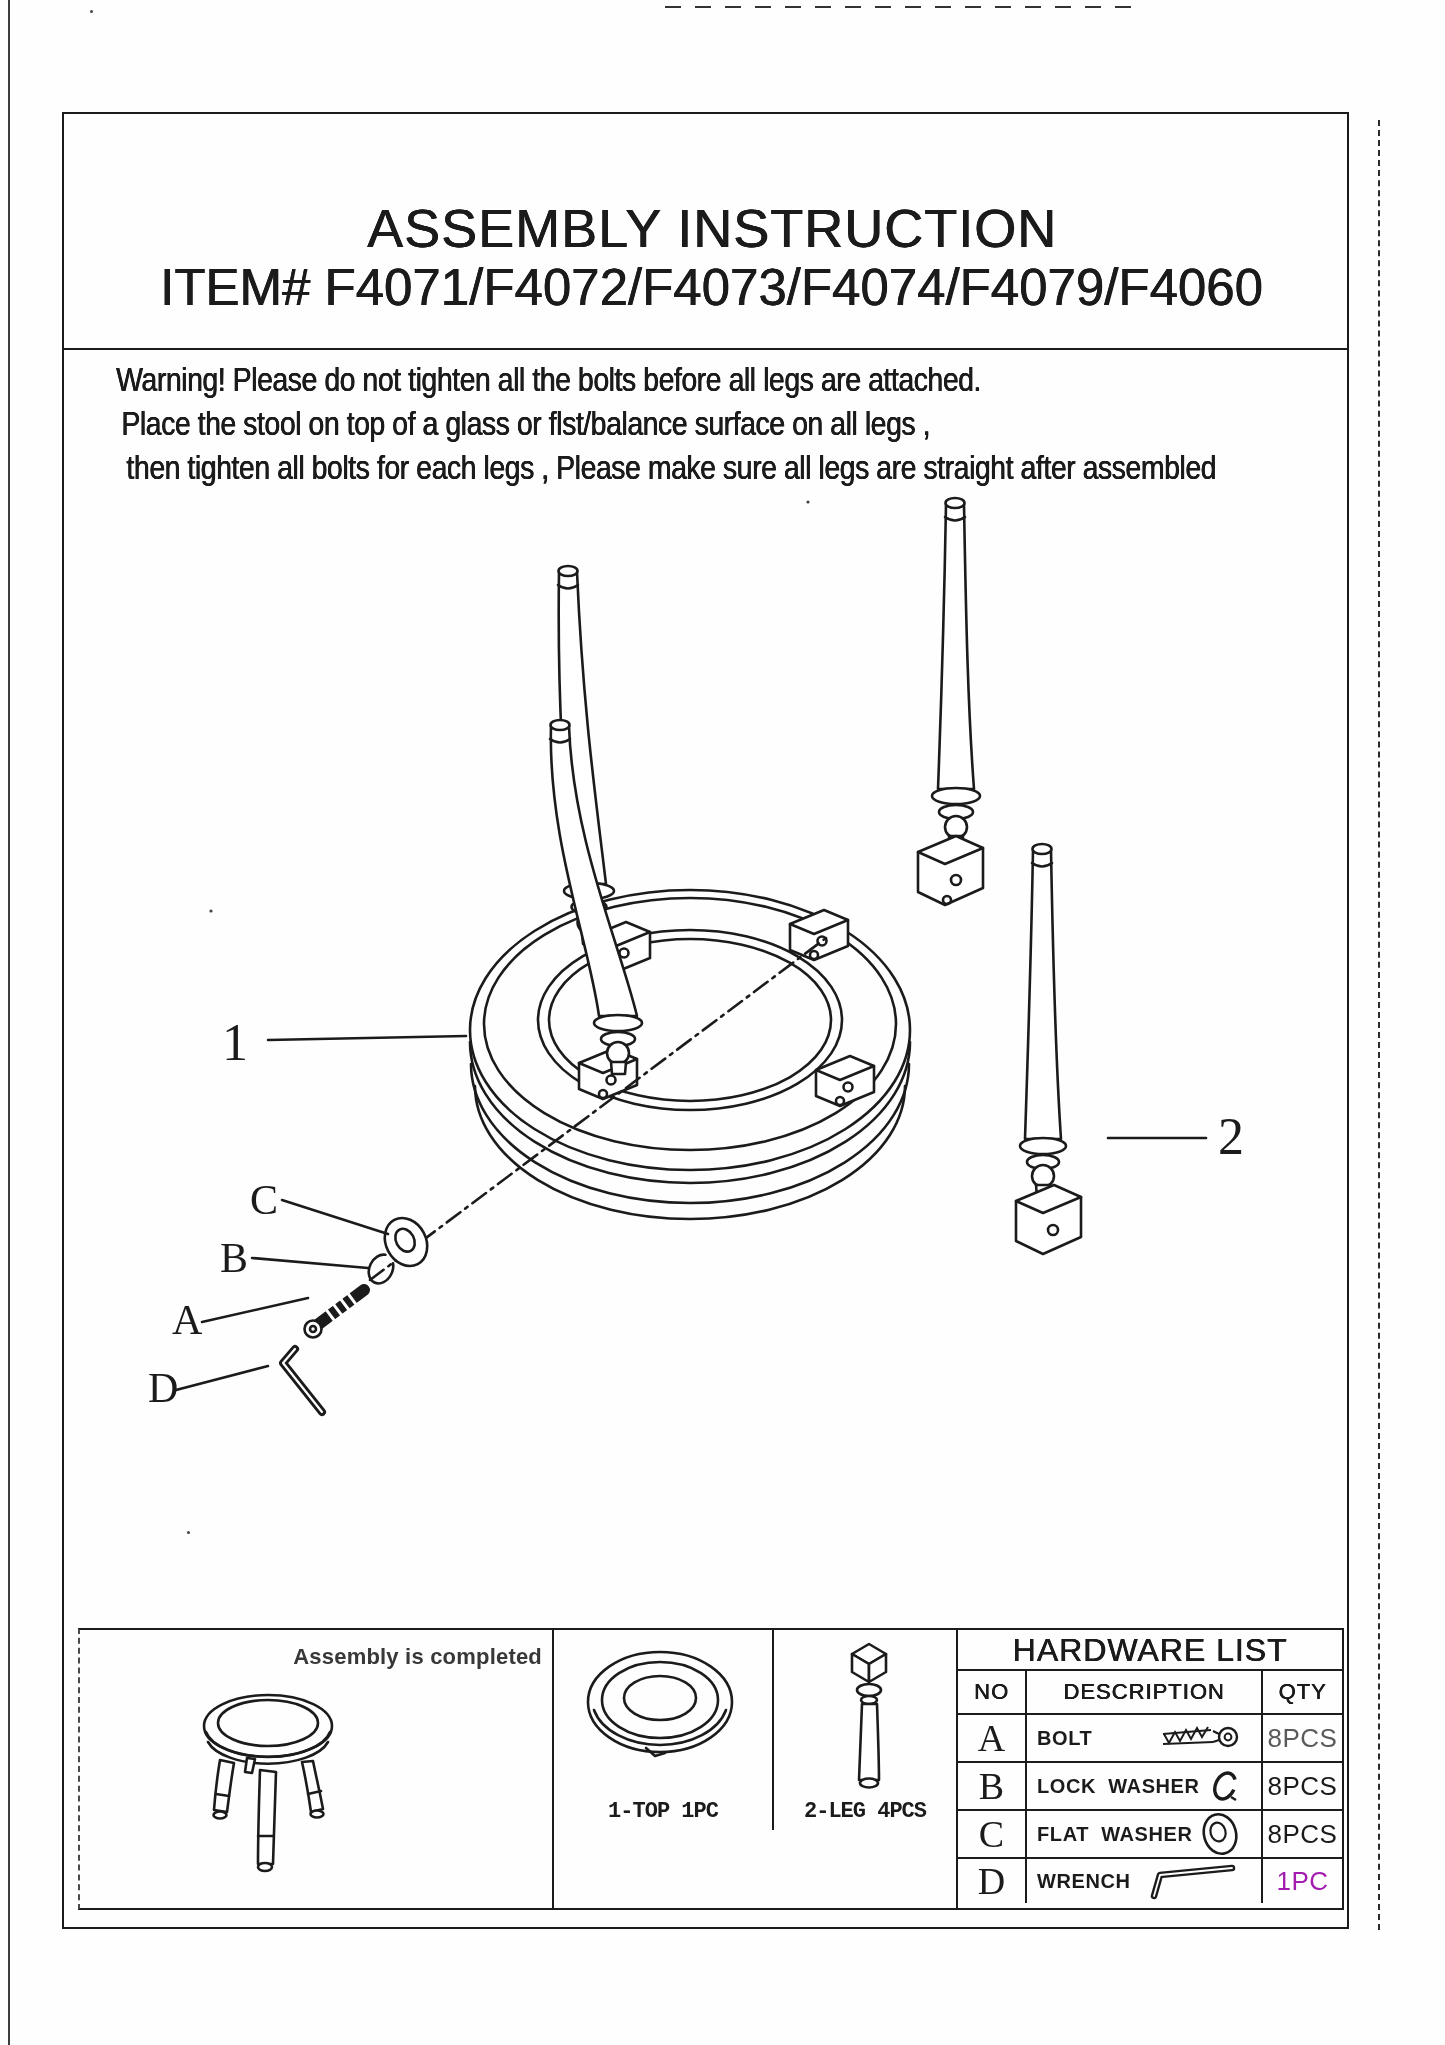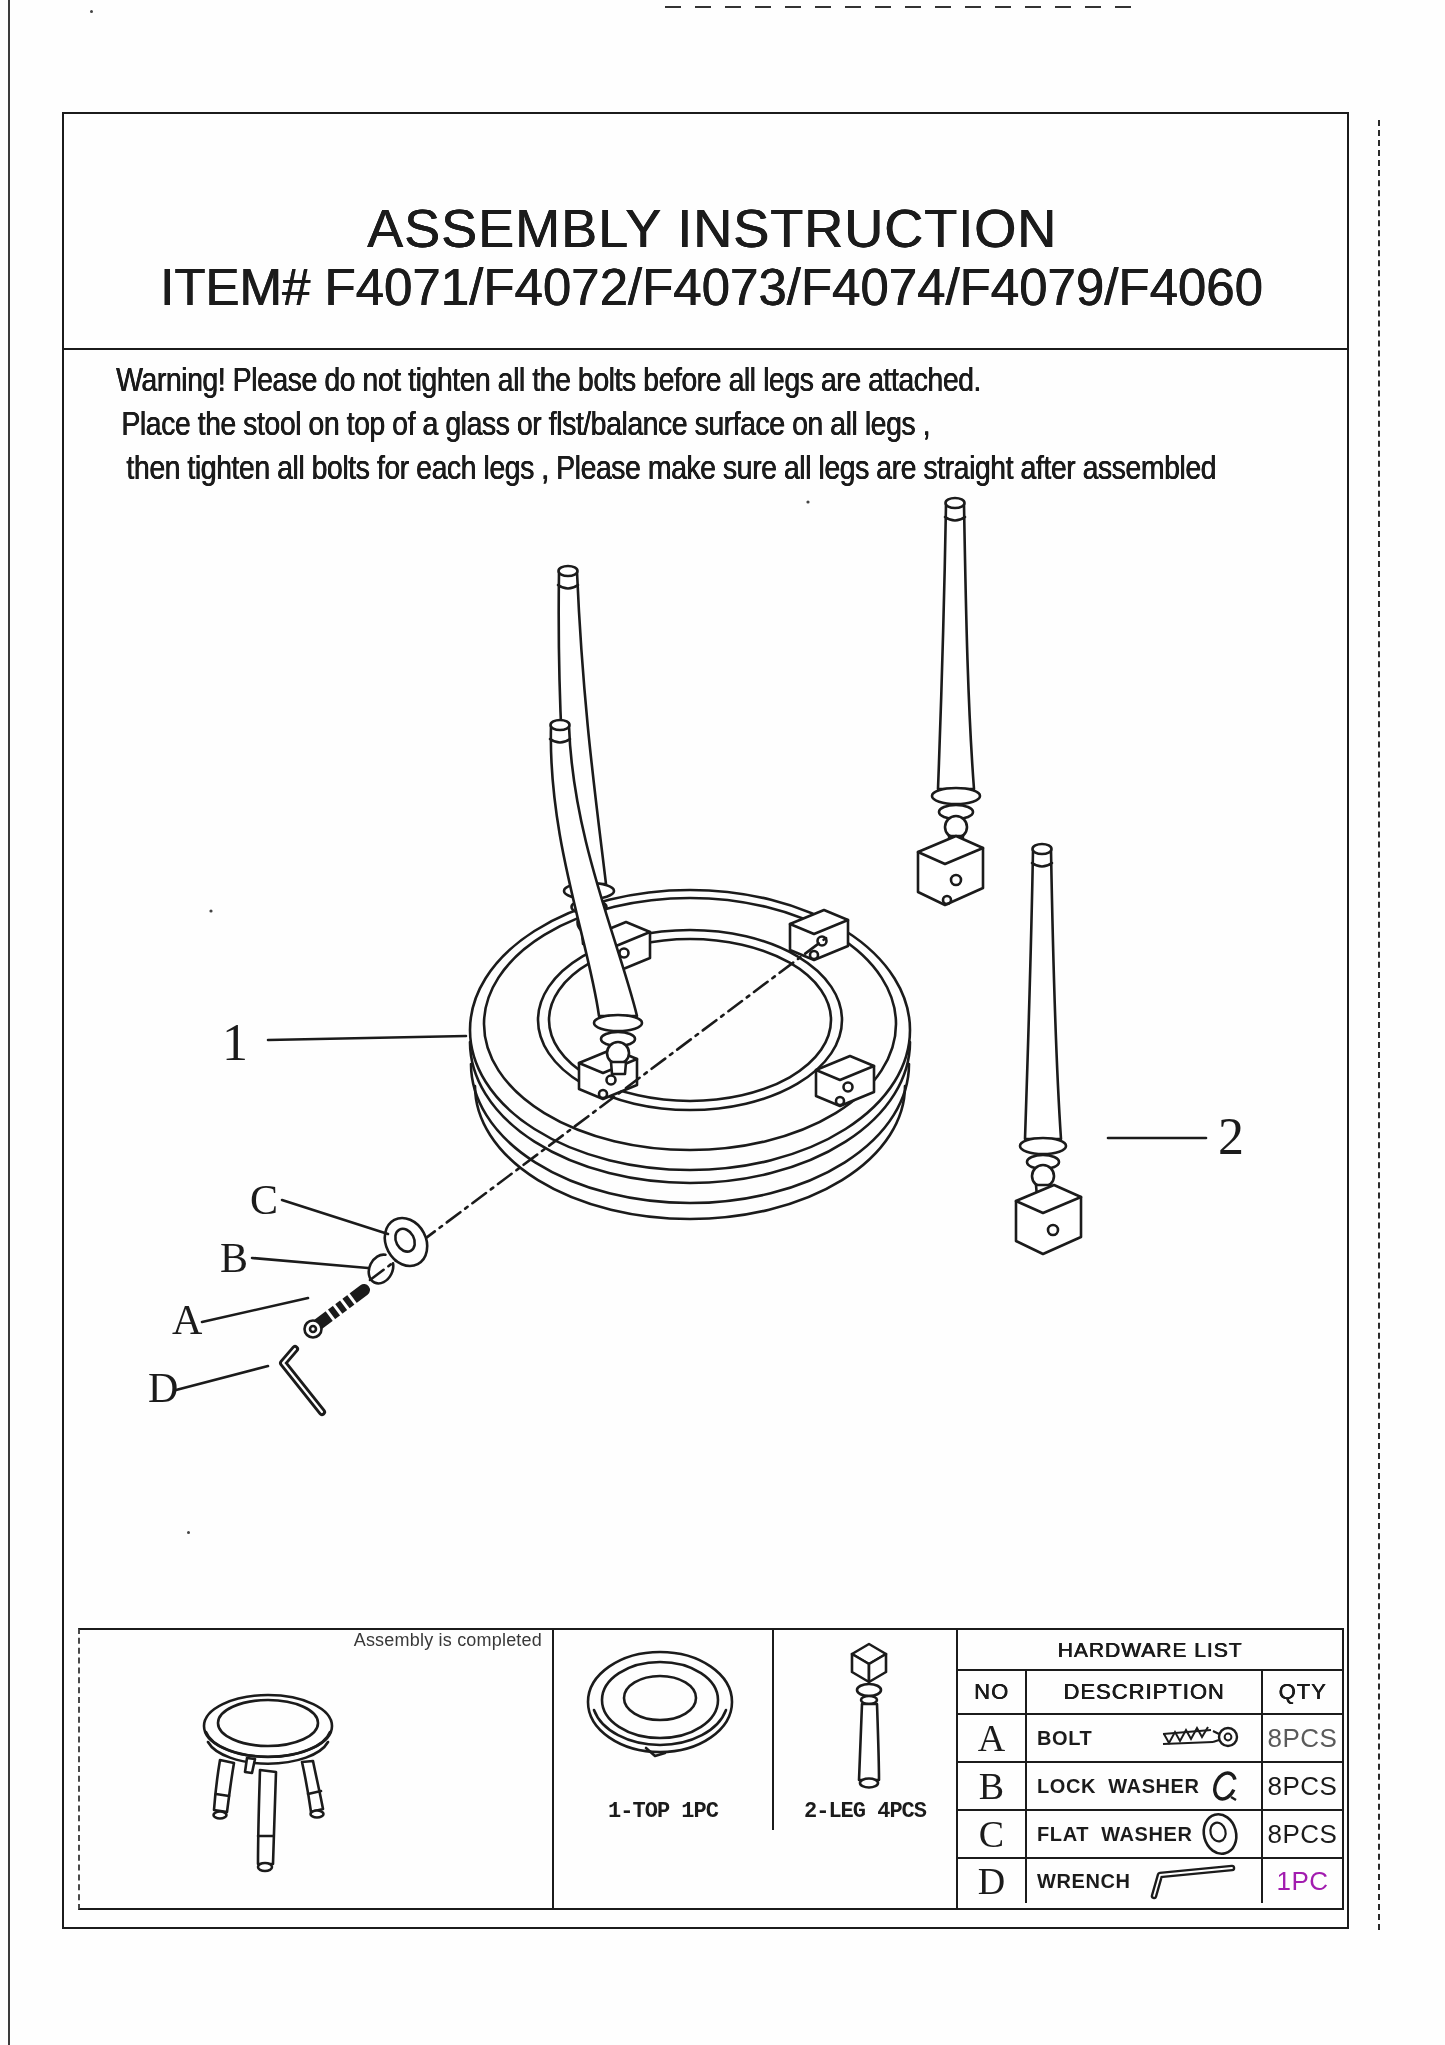--- a/index.html
+++ b/index.html
@@ -33,30 +33,30 @@
   .diagram{position:absolute;left:70px;top:470px;}
   .ln{stroke:#1b1b1b;stroke-width:2.6;fill:none;stroke-linecap:round;stroke-linejoin:round;}
   .wf{stroke:#1b1b1b;stroke-width:2.6;fill:#ffffff;stroke-linecap:round;stroke-linejoin:round;}
   .serif-label{font-family:"Liberation Serif",serif;fill:#1b1b1b;}
 
   
   .band{position:absolute;left:78px;top:1628px;width:1262px;height:278px;
     border-top:2.4px solid #1b1b1b;border-bottom:2.6px solid #1b1b1b;
     border-left:2px dashed #4a4a4a;border-right:2.4px solid #1b1b1b;box-sizing:content-box;}
   .cell-done{position:absolute;left:0;top:0;width:472px;height:278px;}
-  .done-caption{position:absolute;right:10px;top:0;font-size:18px;font-weight:400;color:#383838;letter-spacing:0.2px;}
+  .done-caption{position:absolute;right:10px;top:14px;font-size:22px;font-weight:700;color:#383838;letter-spacing:0.2px;}
   .cell-pl{position:absolute;left:472px;top:0;width:404px;height:278px;border-left:2.4px solid #1b1b1b;box-sizing:border-box;}
   .pl-header{height:74px;border-bottom:2.4px solid #1b1b1b;text-align:center;font-size:30px;letter-spacing:2px;line-height:76px;}
   .pl-body{position:relative;height:200px;display:flex;}
   .pl-sub1{width:220px;border-right:2.4px solid #1b1b1b;position:relative;box-sizing:border-box;}
   .pl-sub2{flex:1;position:relative;}
   .pl-label{position:absolute;bottom:6px;width:100%;text-align:center;
     font-family:"Liberation Mono",monospace;font-weight:700;font-size:22px;letter-spacing:-1px;}
   .cell-hw{position:absolute;left:876px;top:0;width:386px;height:278px;border-left:2.4px solid #1b1b1b;box-sizing:border-box;}
-  .hw-header{height:39px;border-bottom:2.2px solid #1b1b1b;text-align:center;font-size:21px;letter-spacing:1px;line-height:40px;}
+  .hw-header{height:39px;border-bottom:2.2px solid #1b1b1b;text-align:center;font-size:32px;letter-spacing:1px;line-height:40px;}
   .hw-table{display:grid;grid-template-columns:69px 236px auto;grid-template-rows:44px 48px 48px 48px auto;}
   .hw-table > div{border-right:2.2px solid #1b1b1b;border-bottom:2.2px solid #1b1b1b;
     display:flex;align-items:center;justify-content:center;box-sizing:border-box;}
   .hw-table > div.qtycol{border-right:none;}
   .hw-table > div.lastrow{border-bottom:none;}
   .hw-colhead{font-size:22px;letter-spacing:1px;}
   .hw-letter{font-family:"Liberation Serif",serif;font-size:38px;}
   .hw-desc{justify-content:space-between !important;padding:0 20px 0 10px;}
   .hw-desc .dlabel{font-weight:700;font-size:20px;letter-spacing:0.6px;word-spacing:6px;}
   .hw-qty{font-size:26px;letter-spacing:0.5px;}

